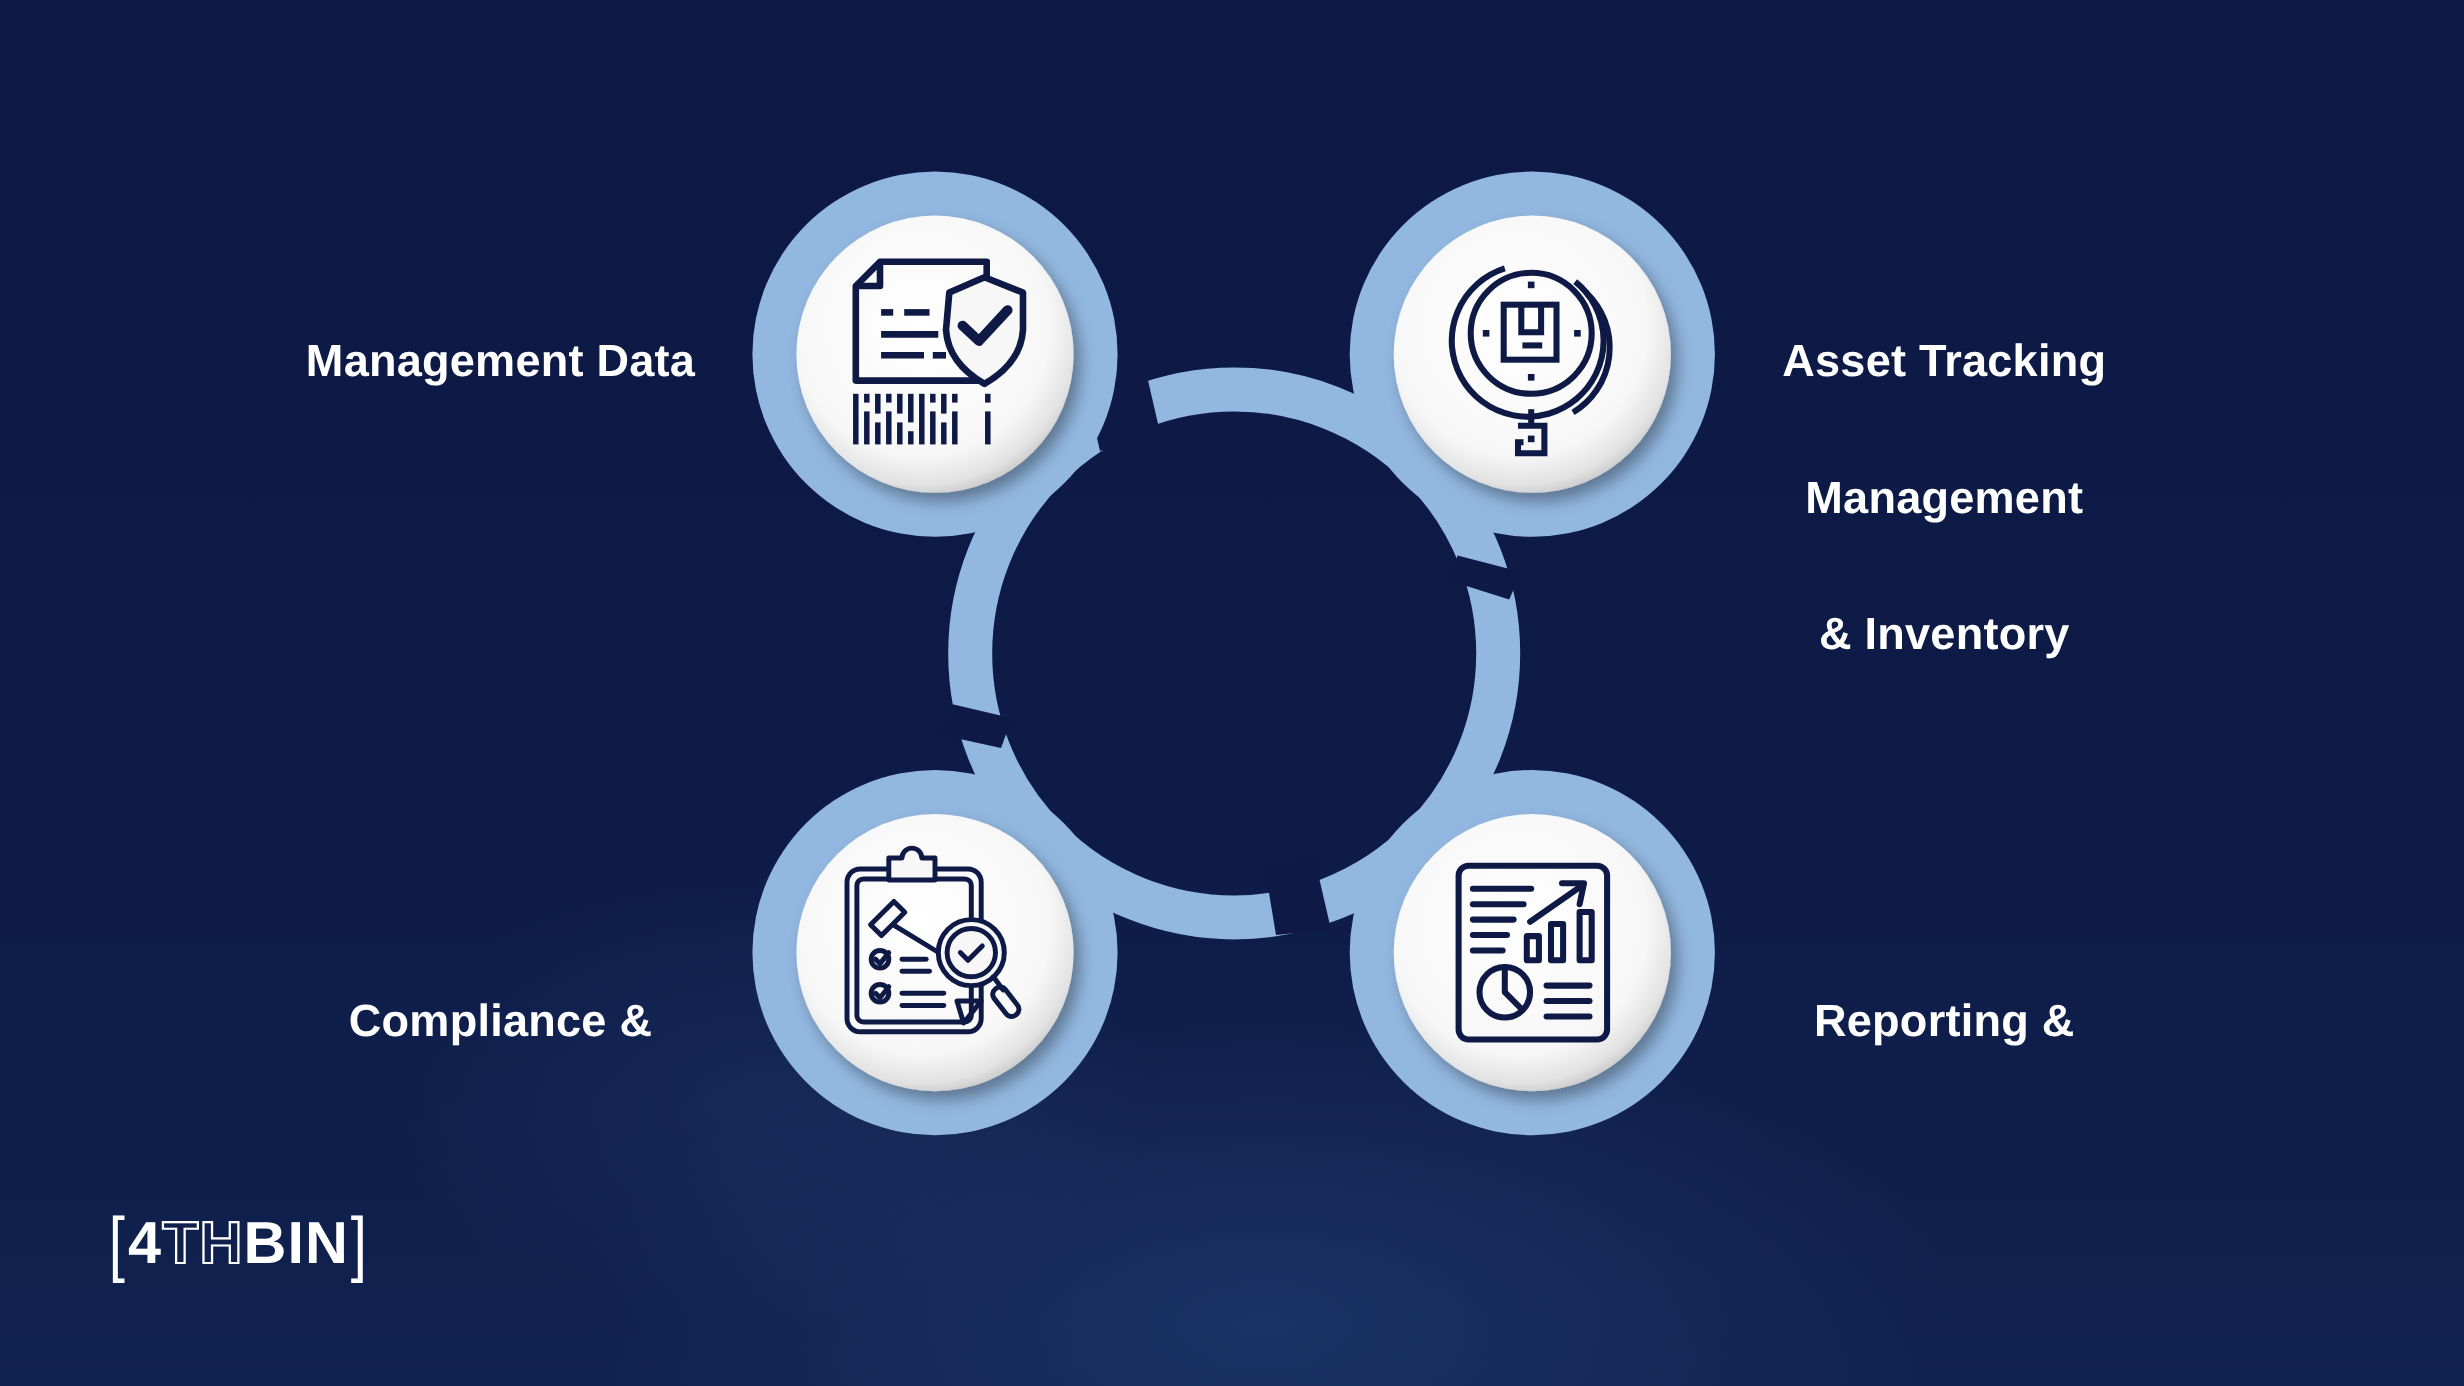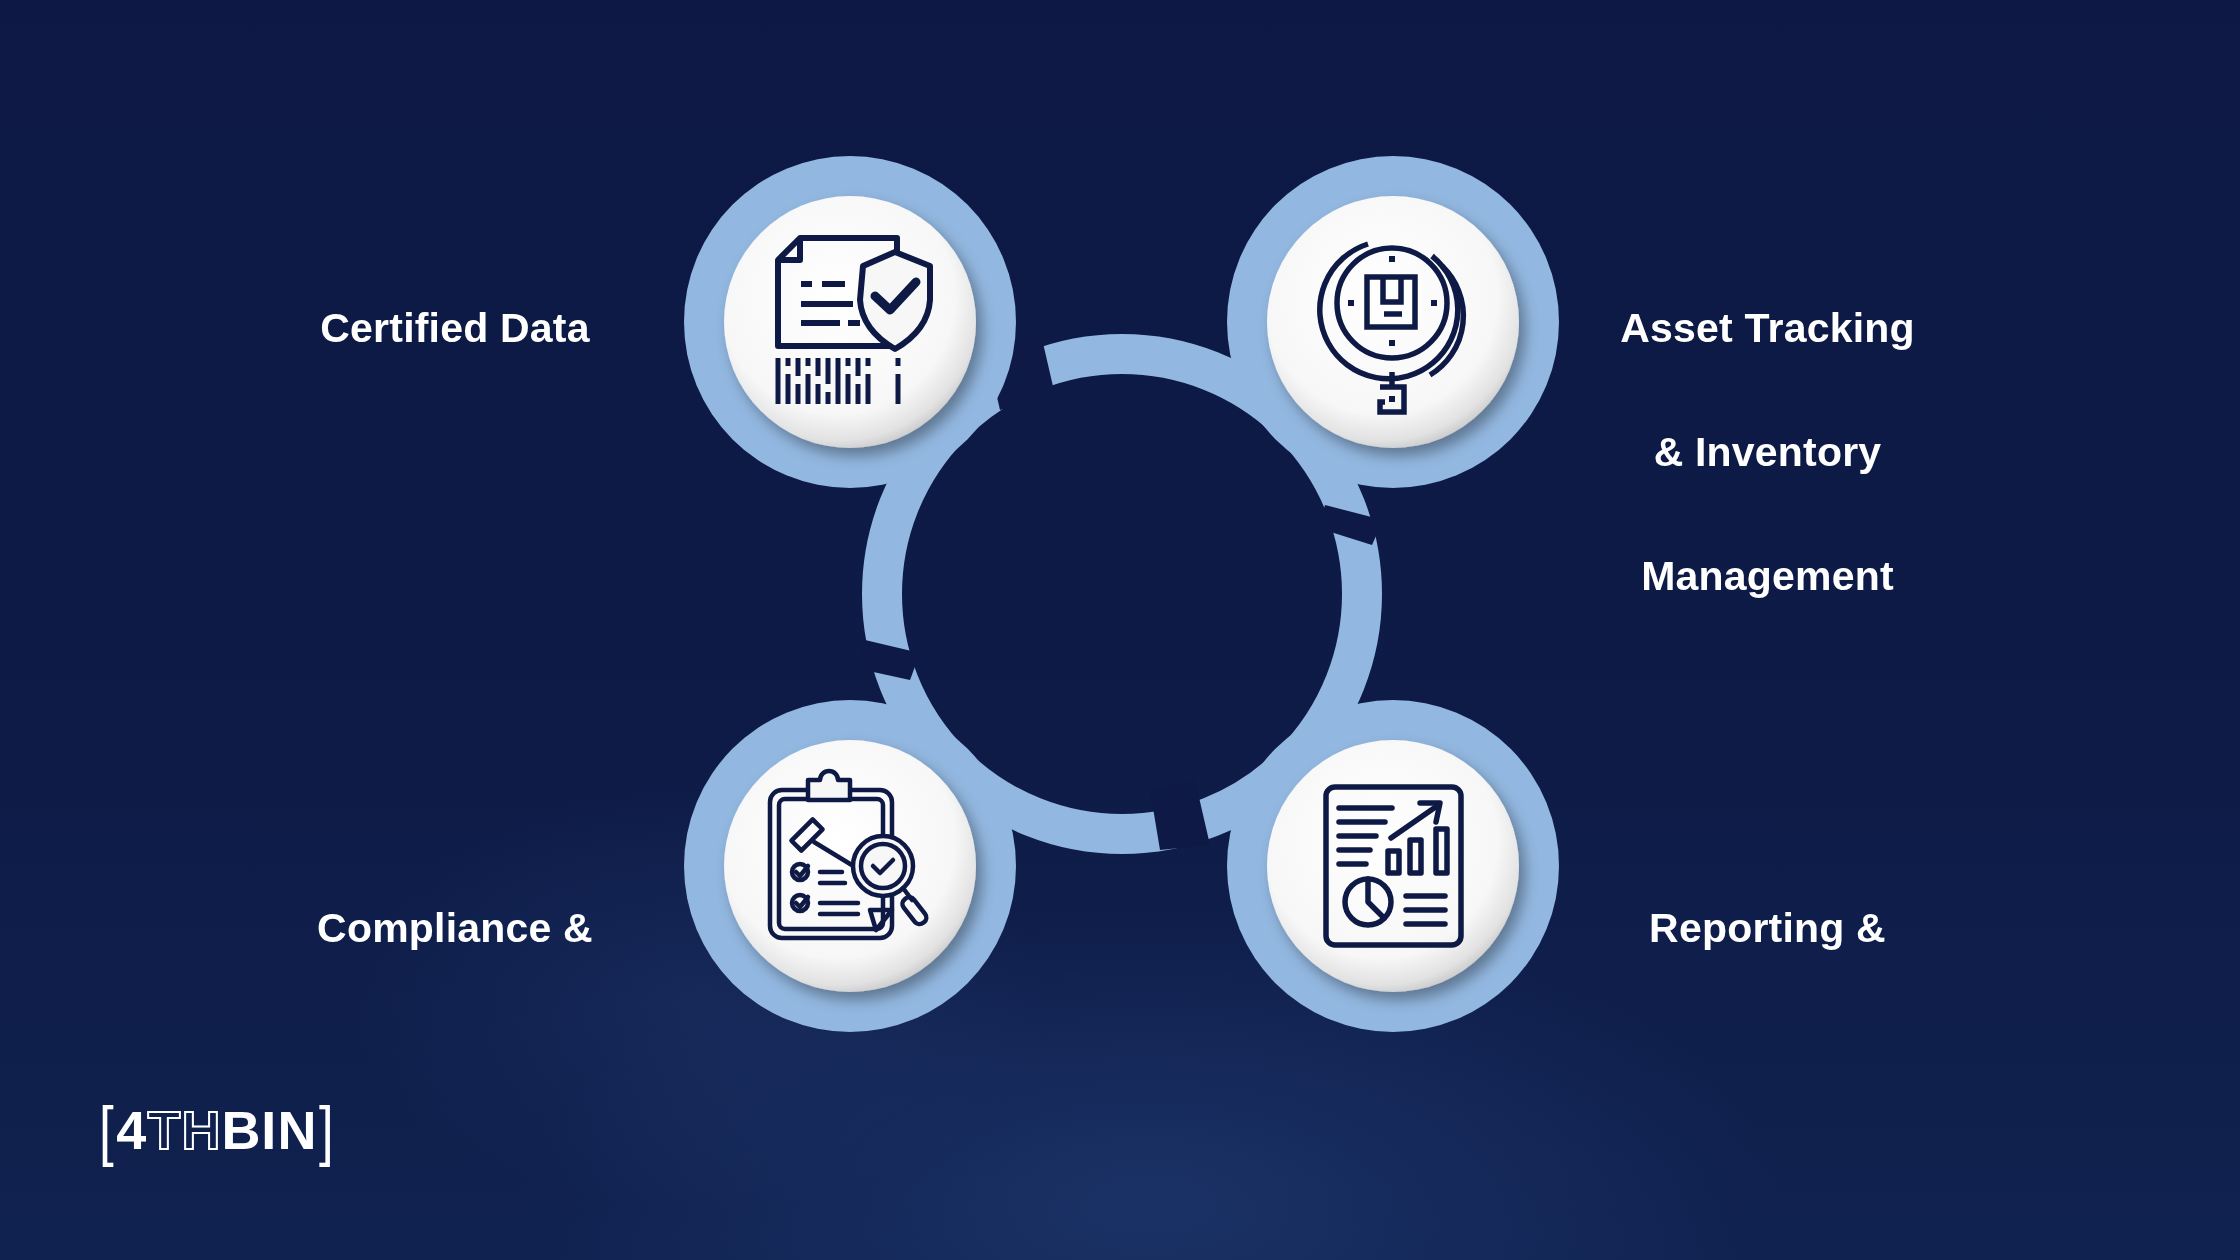--- a/index.html
+++ b/index.html
@@ -184,27 +184,27 @@
       <rect x="1436" y="829" width="11" height="44"></rect>
       <circle cx="1368" cy="902" r="23"></circle>
       <path d="M 1368 879 L 1368 902 L 1384 918"></path>
       <line x1="1406" y1="896" x2="1445" y2="896"></line>
       <line x1="1406" y1="910" x2="1445" y2="910"></line>
       <line x1="1406" y1="924" x2="1445" y2="924"></line>
     </g>
   </svg>
 
   <div class="label" style="left:275px; top:235px; width:360px;">
-    <span>Certified Data</span>
+    <span>Management Data</span>
   </div>
 
   <div class="label" style="left:1585px; top:235px; width:365px;">
     <span>Asset Tracking</span>
+    <span>Management</span>
     <span>&amp; Inventory</span>
-    <span>Management</span>
   </div>
 
   <div class="label" style="left:275px; top:835px; width:360px;">
     <span>Compliance &amp;</span>
   </div>
 
   <div class="label" style="left:1585px; top:835px; width:365px;">
     <span>Reporting &amp;</span>
   </div>
 

